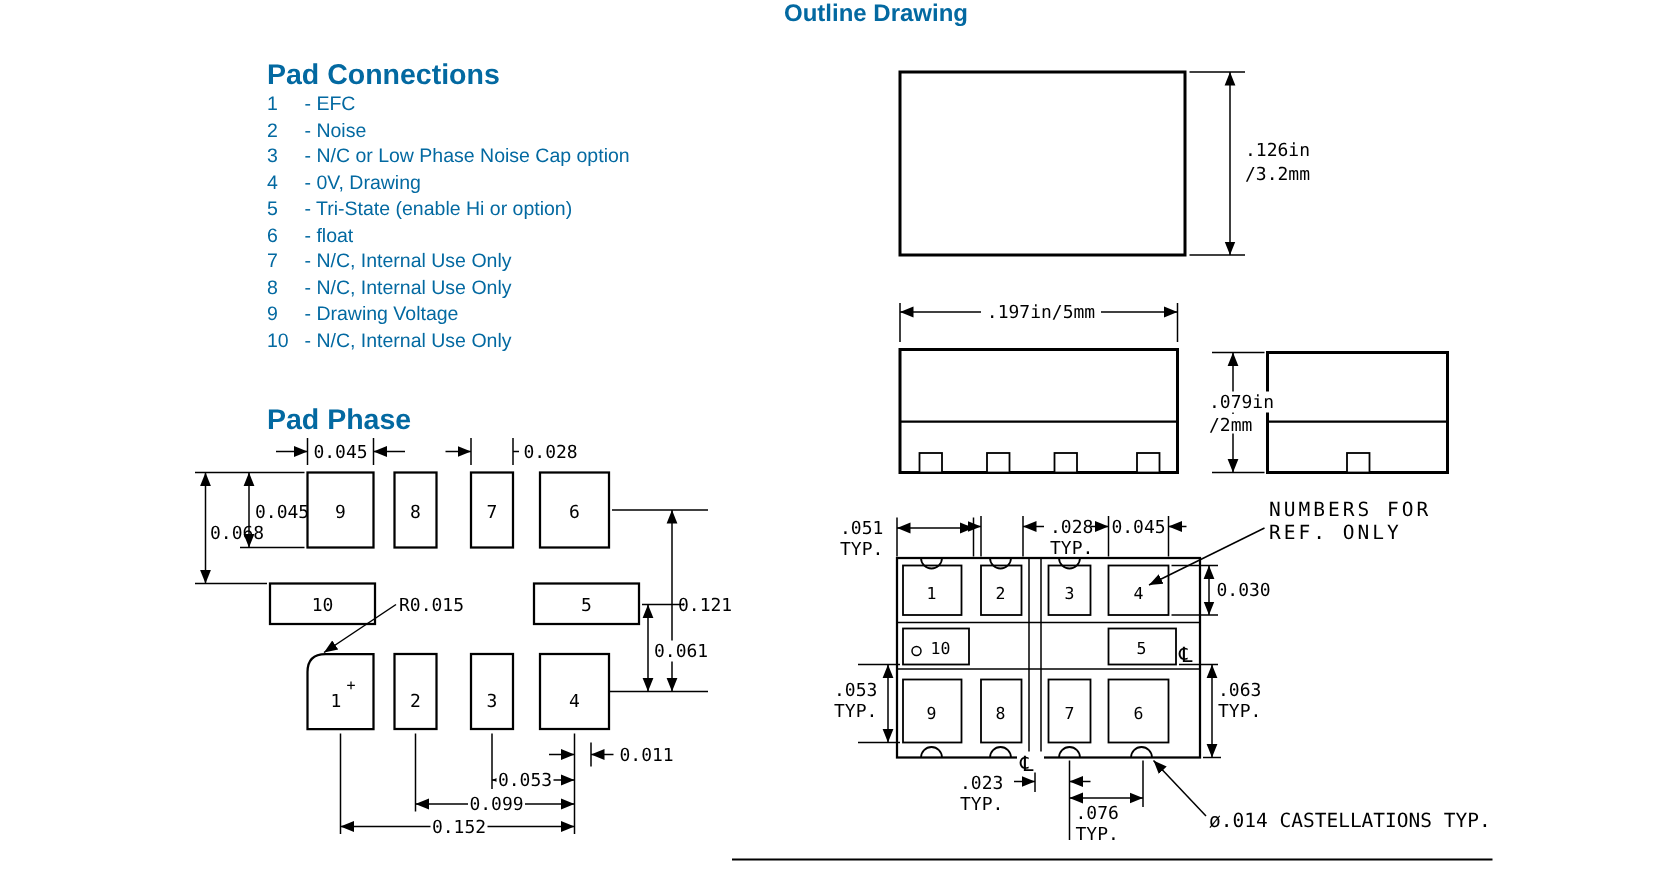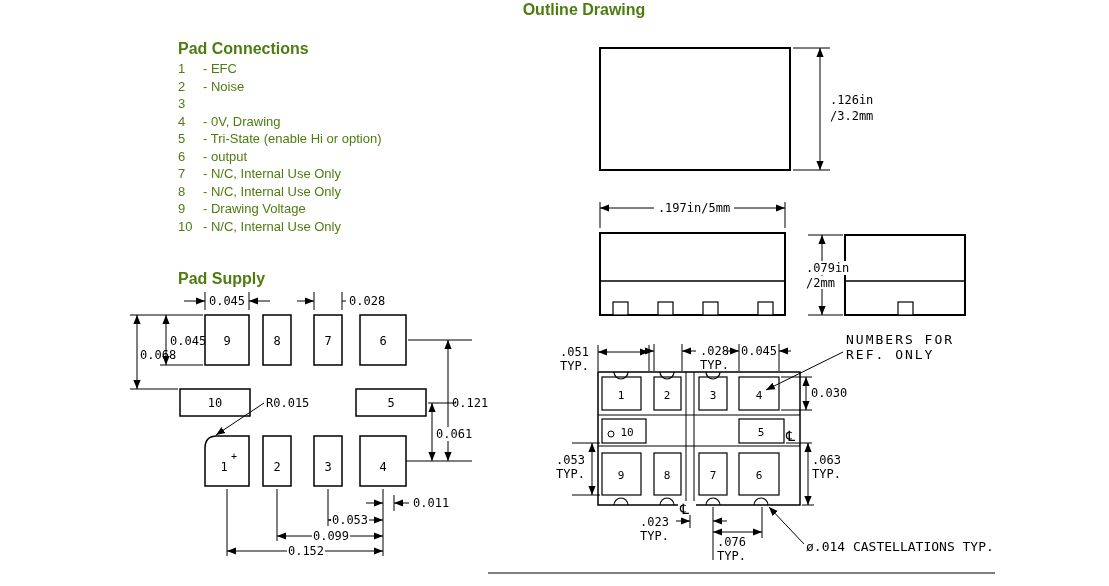--- a/index.html
+++ b/index.html
@@ -1,20 +1,20 @@
 <!DOCTYPE html>
 <html><head>
 <meta charset="utf-8">
 <style>
   html,body{margin:0;padding:0;background:#fff;}
   .page{position:relative;width:995px;height:586px;background:#fff;overflow:hidden;
-        font-family:"Liberation Sans",sans-serif;color:#4d7c0f;text-decoration:underline;}
+        font-family:"Liberation Sans",sans-serif;color:#0369a1;text-decoration:underline;}
   .title{position:absolute;top:1px;left:584px;transform:translateX(-50%);
          font-size:16px;font-weight:bold;white-space:nowrap;}
-  .sec-heading{position:absolute;font-size:16px;font-weight:bold;white-space:nowrap;}
+  .sec-heading{position:absolute;font-size:19px;font-weight:bold;white-space:nowrap;}
   .h-padconn{top:40px;left:178px;}
   .h-padlayout{top:270px;left:178px;}
   .pc-list{position:absolute;top:60px;left:178px;font-size:13px;}
   .pc-row{display:flex;height:17.5px;align-items:center;white-space:nowrap;}
   .pc-num{width:25px;flex:0 0 25px;}
   svg.canvas{position:absolute;left:0;top:0;}
   svg text{font-family:"DejaVu Sans Mono",monospace;font-size:12px;fill:#000;stroke:none;}
   svg text.mid{text-anchor:middle;}
   svg text.n11{font-size:11px;}
   svg text.small{font-size:10px;}
@@ -42,52 +42,53 @@
     <div class="pc-row">
         <span class="pc-num">1</span>
         <span>- EFC</span>
       </div>
     <div class="pc-row">
         <span class="pc-num">2</span>
         <span>- Noise</span>
       </div>
     <div class="pc-row">
         <span class="pc-num">3</span>
+        <span>- N/C or Low Phase Noise Cap option</span>
       </div>
     <div class="pc-row">
         <span class="pc-num">4</span>
         <span>- 0V, Drawing</span>
       </div>
     <div class="pc-row">
         <span class="pc-num">5</span>
         <span>- Tri-State (enable Hi or option)</span>
       </div>
     <div class="pc-row">
         <span class="pc-num">6</span>
-        <span>- output</span>
+        <span>- float</span>
       </div>
     <div class="pc-row">
         <span class="pc-num">7</span>
         <span>- N/C, Internal Use Only</span>
       </div>
     <div class="pc-row">
         <span class="pc-num">8</span>
         <span>- N/C, Internal Use Only</span>
       </div>
     <div class="pc-row">
         <span class="pc-num">9</span>
         <span>- Drawing Voltage</span>
       </div>
     <div class="pc-row">
         <span class="pc-num">10</span>
         <span>- N/C, Internal Use Only</span>
       </div>
   </div>
 
-  <div class="sec-heading h-padlayout">Pad Supply</div>
+  <div class="sec-heading h-padlayout">Pad Phase</div>
 
   <svg class="canvas" width="1109" height="586" viewBox="0 0 1109 586">
     <defs>
       <marker id="ah" viewBox="0 0 10 10" refX="10" refY="5" markerWidth="9" markerHeight="9" orient="auto-start-reverse">
         <path d="M0,1 L10,5 L0,9 Z" fill="#000"></path>
       </marker>
     </defs>
 
     <g>
       <rect class="pad" x="205" y="315" width="44" height="50"></rect>

